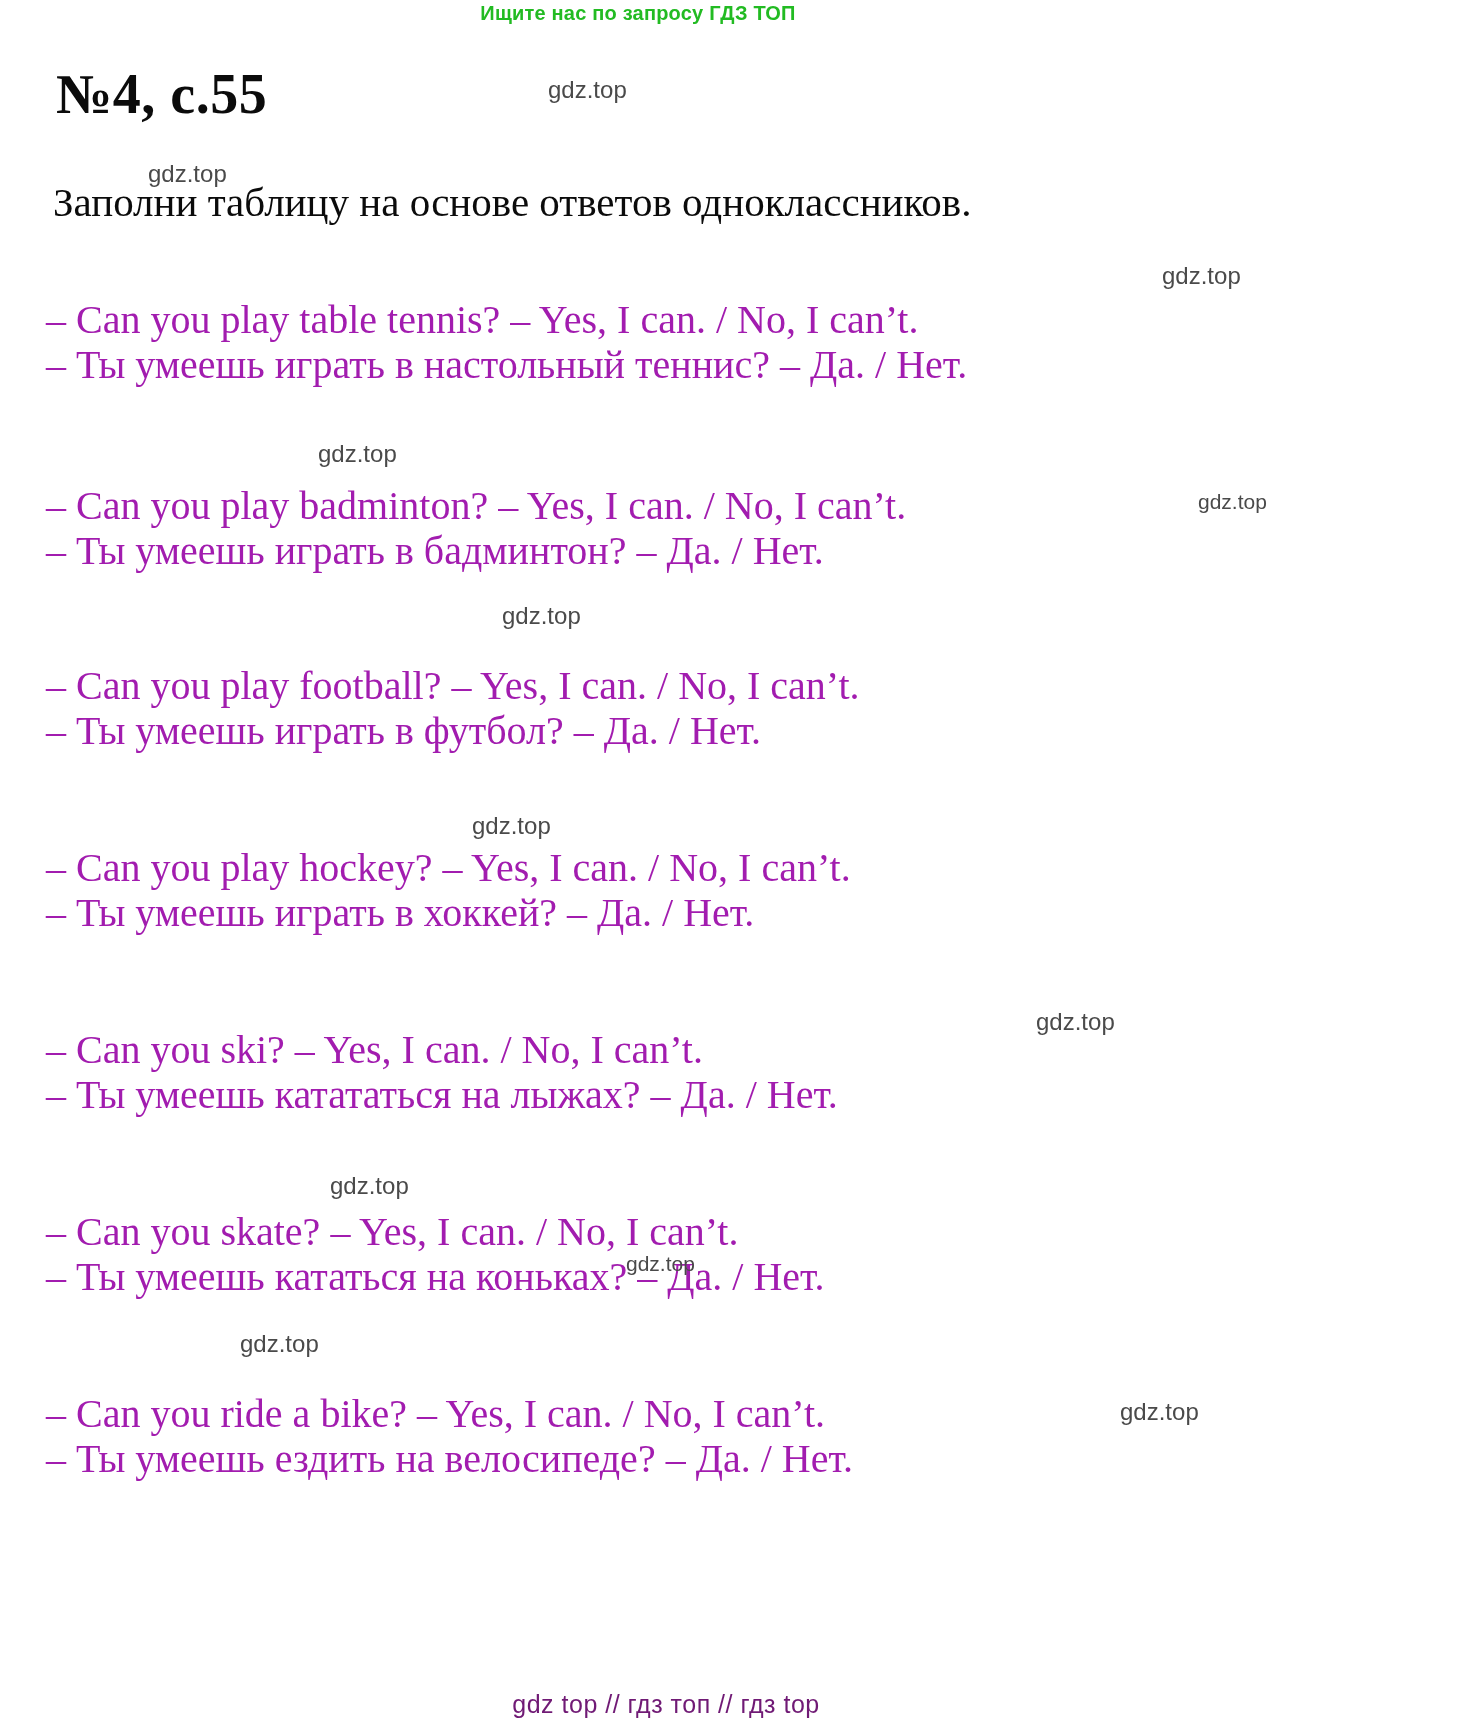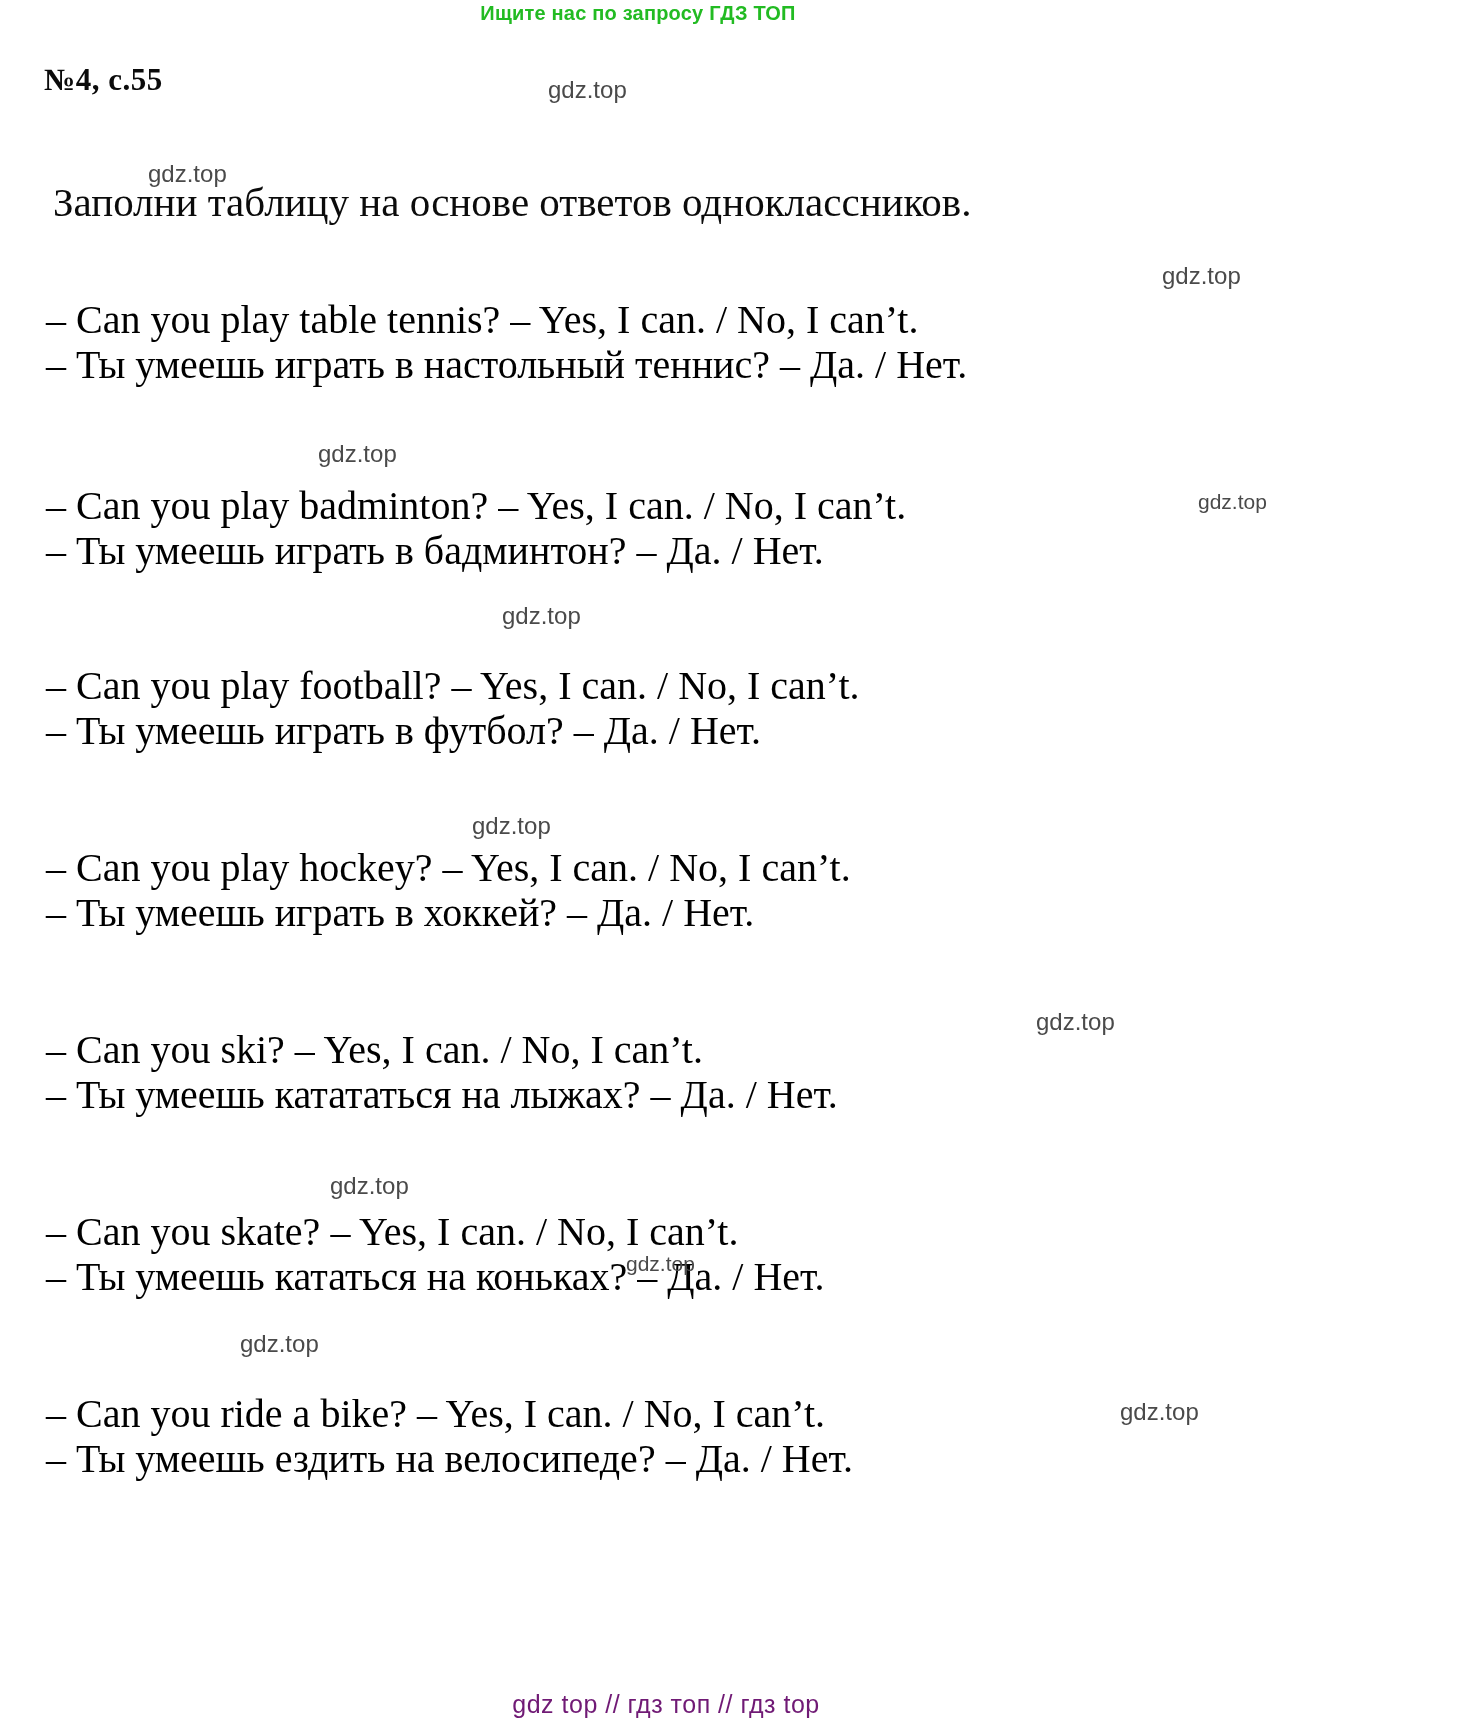--- a/index.html
+++ b/index.html
@@ -26,25 +26,25 @@
     font-family: "Liberation Sans", sans-serif;
     font-size: 20px;
     font-weight: bold;
     color: #22bb22;
     letter-spacing: 0.2px;
   }
 
   
   .doc-title {
     position: absolute;
-    left: 44px;
+    left: 56px;
     top: 62px;
     font-family: "Liberation Serif", serif;
     font-weight: bold;
-    font-size: 31px;
+    font-size: 56px;
     color: #0b0b0b;
     letter-spacing: 0.5px;
   }
 
   
   .instruction {
     position: absolute;
     left: 46px;
     top: 178px;
     font-family: "Liberation Serif", serif;
@@ -53,21 +53,21 @@
     white-space: nowrap;
     margin-left: 7px;
   }
 
   
   .dialogue {
     position: absolute;
     left: 46px;
     font-family: "Liberation Serif", serif;
     font-size: 40px;
-    color: #000000;
+    color: #a21caf;
     white-space: nowrap;
     line-height: 1.12;
   }
   .dialogue .line-en { display: block; }
   .dialogue .line-ru { display: block; }
 
   
   .d0 { top: 298px; }
   .d1 { top: 484px; }
   .d2 { top: 664px; }

